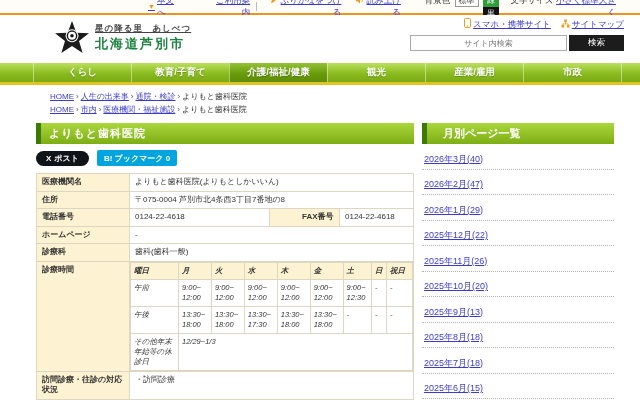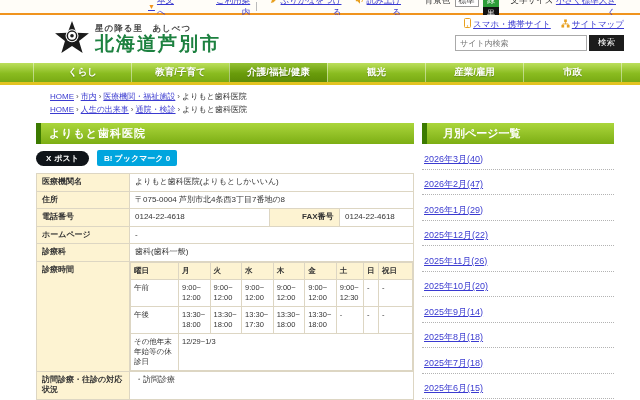--- a/index.html
+++ b/index.html
@@ -18,30 +18,30 @@
   .chip { display:inline-block; font-size:8px; padding:0 3px; line-height:11px;
     border:1px solid #999; margin-left:2px; cursor:pointer; }
   .chip-std { background:#fff; color:#333; }
   .chip-green { background:#2f9e3a; border-color:#2f9e3a; color:#fff; }
   .chip-black { background:#111; border-color:#111; color:#fff; }
   .ico { display:inline-block; vertical-align:-1px; margin-right:2px; }
 
   
   .header { position:relative; height:48px; background:#fff; }
   .logo { position:absolute; left:54px; top:5px; display:flex; align-items:center; gap:5px; }
-  .logo-text .tagline { font-size:8.5px; font-weight:bold; color:#444; letter-spacing:1px; }
-  .logo-text .sitename { font-size:19px; font-weight:bold; color:#1d8140; letter-spacing:2px; line-height:18px; }
+  .logo-text .tagline { font-size:8.5px; font-weight:bold; color:#444; letter-spacing:1px;text-decoration:underline; }
+  .logo-text .sitename { font-size:13px; font-weight:bold; color:#1d8140; letter-spacing:2px; line-height:18px; }
   .head-right { position:absolute; right:16px; top:3px; text-align:right; }
   .head-links { font-size:8.5px; display:flex; gap:10px; justify-content:flex-end; align-items:center; }
   .head-links a { color:#3a3ad0; text-decoration:underline; }
   .searchbox { margin-top:4px; display:flex; justify-content:flex-end; }
-  .searchbox input { width:132px; height:16px; font-size:8px; padding:4px 4px;
-    border:1px solid #aaa; color:#333; font-family:inherit; }
+  .searchbox input { width:157px; height:16px; font-size:8px; padding:4px 4px;
+    border:1px solid #aaa; color:#333; font-family:inherit;text-align:center; }
   .searchbox button { height:16px; font-size:8.5px; background:#1c1c1c; color:#fff;
-    border:1px solid #1c1c1c; padding:0 8px; margin-left:2px; cursor:pointer; font-family:inherit; }
+    border:1px solid #1c1c1c; padding:0 18px; margin-left:2px; cursor:pointer; font-family:inherit; }
 
   
   .nav { display:flex; height:22px; padding-left:33px; padding-right:18px;
     background:linear-gradient(#bcdf5d,#8abc20 55%,#79aa13);
     border-bottom:3px solid #e3c321; }
   .nav-item { flex:1; display:flex; align-items:center; justify-content:center;
     color:#fff; font-size:9.5px; font-weight:bold; cursor:pointer;
     border-left:1px solid rgba(255,255,255,.45); text-shadow:0 1px 1px rgba(0,0,0,.25); }
   .nav-item:last-child { border-right:1px solid rgba(255,255,255,.45); }
   .nav-item.active { background:linear-gradient(#95c235,#699c0b 55%,#5d8c06); }
@@ -69,25 +69,25 @@
     border-radius:2px; padding:2.5px 7px; font-weight:bold; font-family:inherit; }
 
   
   table { border-collapse:collapse; width:100%; }
   .info td { border:1px solid #ddd6c3; font-size:8px; padding:3px 5px; vertical-align:top;
     background:#fff; line-height:10.5px; }
   .info td.lbl { background:#fdf3d2; width:93px; font-weight:bold; }
   .info td.lbl2 { background:#fdf3d2; width:70px; font-weight:bold;padding-left:32px; }
   .info td.nopad { padding:0; }
   .hours td { border:1px solid #ddd6c3; font-size:7.5px; padding:3px 3px; vertical-align:top;
-    background:#fff; line-height:10px; white-space:pre-line; }
+    background:#fff; line-height:10px; white-space:pre-line;font-style:italic; }
   .hours td.dh { background:#fdf3d2; font-weight:bold; }
   .hours .c-day { width:48px; }
   .hours .c-sun { width:15px; }
-  .hours .c-hol { width:34px; }
+  .hours .c-hol { width:26px; }
 
   
   .side-head { font-size:11px; padding:3px 16px; }
   .month-list { list-style:none; }
   .month-list li { border-bottom:1px dotted #b3b3b3; padding:3.5px 2px 3px; }
   .month-list a { color:#3a3ad0; font-size:9px; text-decoration:underline; }
 </style>
 </head>
 <body>
 
@@ -156,24 +156,24 @@
   <div class="nav-item">くらし</div>
   <div class="nav-item">教育/子育て</div>
   <div class="nav-item active">介護/福祉/健康</div>
   <div class="nav-item">観光</div>
   <div class="nav-item">産業/雇用</div>
   <div class="nav-item">市政</div>
 </div>
 
 <div class="crumbs">
   <div>
+    <a href="#">HOME</a><span class="sep"></span><a href="#">人生の出来事</a><span class="sep"></span><a href="#">通院・検診</a><span class="sep"></span><span>よりもと歯科医院</span>
+  </div>
+  <div>
     <a href="#">HOME</a><span class="sep"></span><a href="#">市内</a><span class="sep"></span><a href="#">医療機関・福祉施設</a><span class="sep"></span><span>よりもと歯科医院</span>
-  </div>
-  <div>
-    <a href="#">HOME</a><span class="sep"></span><a href="#">人生の出来事</a><span class="sep"></span><a href="#">通院・検診</a><span class="sep"></span><span>よりもと歯科医院</span>
   </div>
 </div>
 
 <div class="content">
   <div class="main">
     <div class="title-bar">よりもと歯科医院</div>
 
     <div class="share-row">
       <button class="post-btn"><span class="xg">X</span><span>ポスト</span></button>
       <button class="hatena-btn"><span>B!</span> <span>ブックマーク 0</span></button>
@@ -273,21 +273,21 @@
 
   <div class="aside">
     <div class="side-head">月別ページ一覧</div>
     <ul class="month-list">
       <li><a href="#">2026年3月(40)</a></li>
       <li><a href="#">2026年2月(47)</a></li>
       <li><a href="#">2026年1月(29)</a></li>
       <li><a href="#">2025年12月(22)</a></li>
       <li><a href="#">2025年11月(26)</a></li>
       <li><a href="#">2025年10月(20)</a></li>
-      <li><a href="#">2025年9月(14)</a></li>
+      <li><a href="#">2025年9月(13)</a></li>
       <li><a href="#">2025年8月(18)</a></li>
       <li><a href="#">2025年7月(18)</a></li>
       <li><a href="#">2025年6月(15)</a></li>
 
     </ul>
 
   </div>
 </div>
 
 </body></html>

